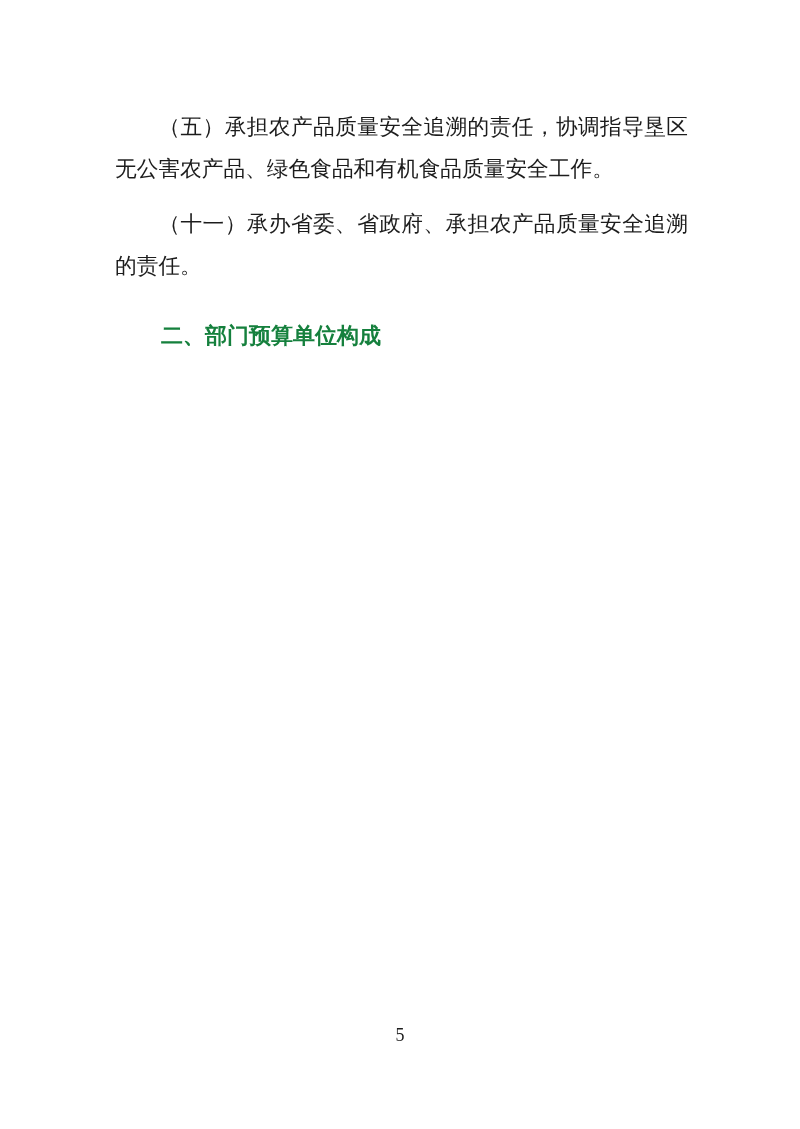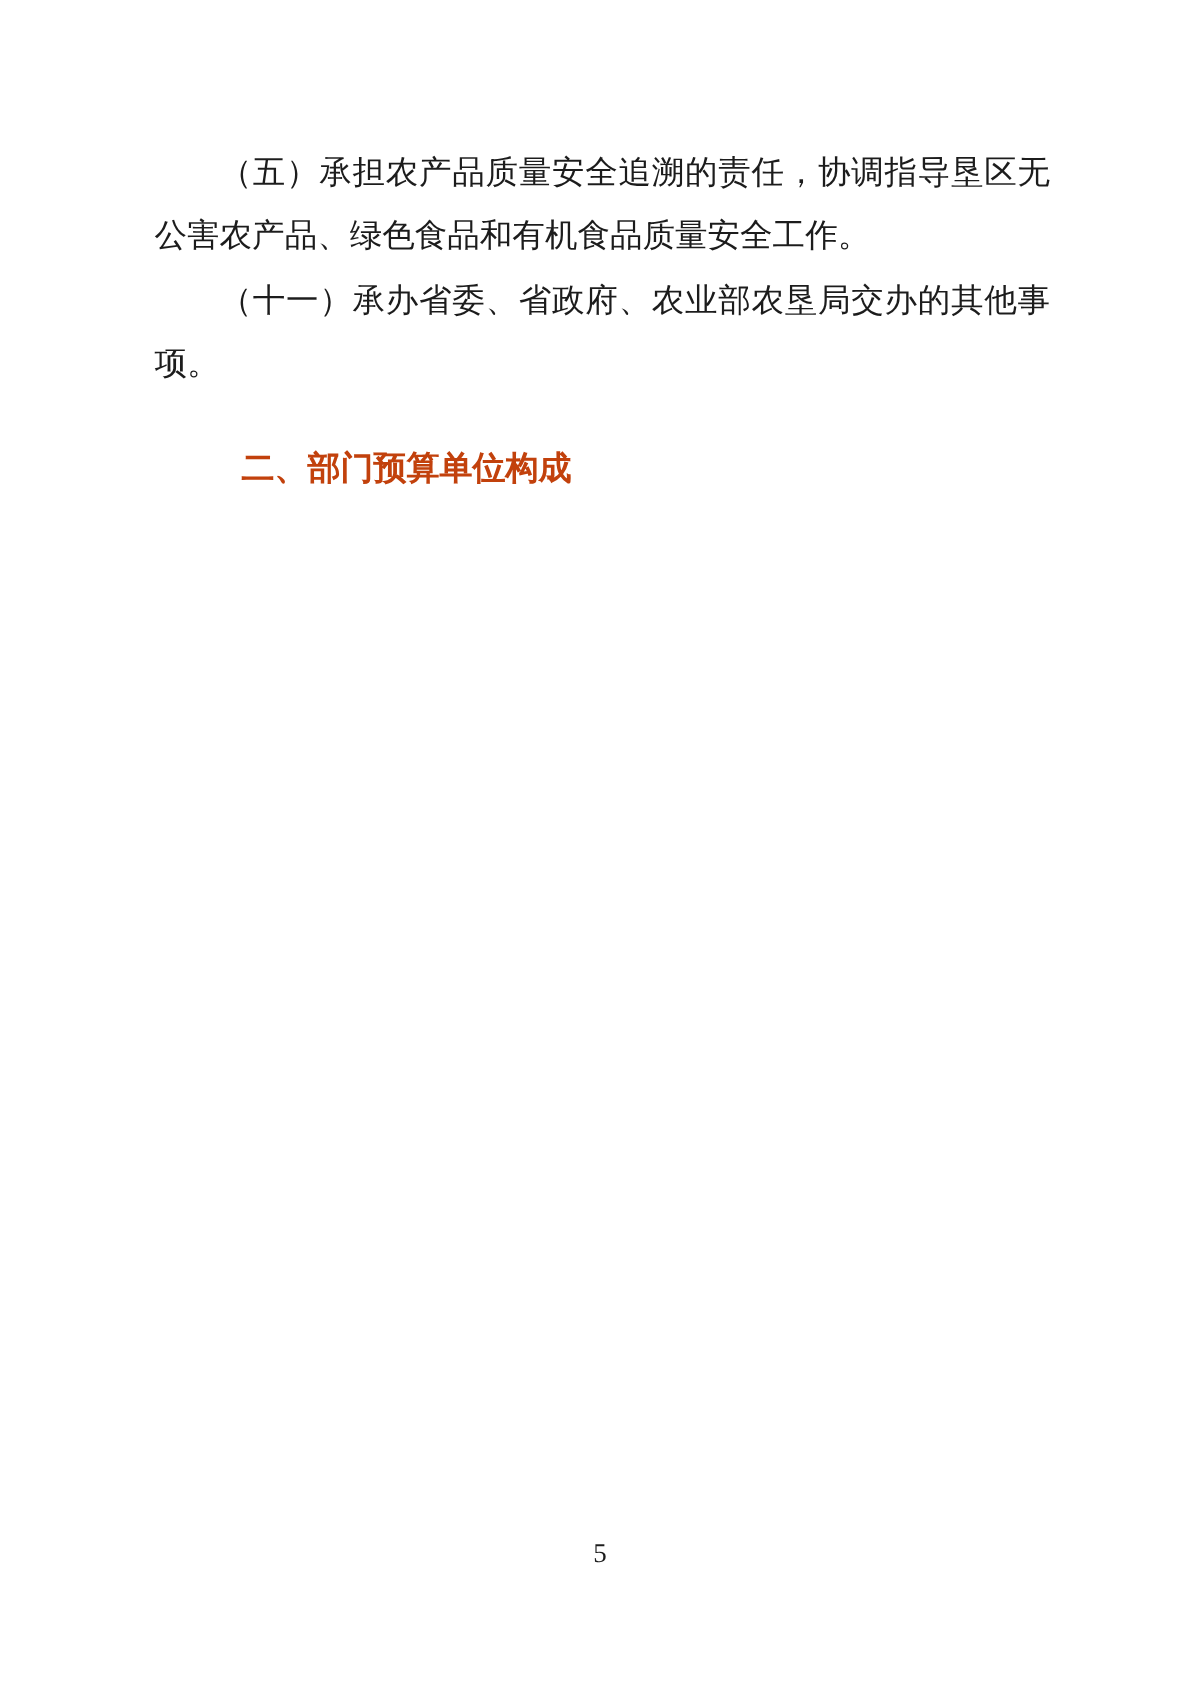--- a/index.html
+++ b/index.html
@@ -16,51 +16,51 @@
     font-family: "Liberation Serif", "DejaVu Serif", serif;
     color: #1c1c1c;
   }
   .content {
     position: absolute;
     left: 103px;
     top: 94px;
     width: 597px;
   }
   .para {
-    margin: 0;
+    margin: 12px;
     font-size: 21.7px;
     line-height: 42.3px;
     text-align: justify;
     text-justify: inter-ideograph;
     text-indent: 2em;
     word-break: break-all;
   }
   .section-heading {
     margin: 28px 0 6px 0;
     font-family: "Liberation Sans", "DejaVu Sans", sans-serif;
     font-weight: bold;
     font-size: 22px;
     line-height: 42px;
     text-indent: 58px;
-    color: #c2410c;
+    color: #15803d;
   }
   .page-number {
     position: absolute;
     top: 1024px;
     left: 0;
     width: 100%;
     text-align: center;
     font-size: 18px;
     line-height: 22px;
     color: #1c1c1c;
   }
 </style>
 </head>
 <body>
 
 <div class="page">
   <div class="content">
     <p class="para">（五）承担农产品质量安全追溯的责任，协调指导垦区无公害农产品、绿色食品和有机食品质量安全工作。</p>
-    <p class="para">（十一）承办省委、省政府、农业部农垦局交办的其他事项。</p>
+    <p class="para">（十一）承办省委、省政府、承担农产品质量安全追溯的责任。</p>
     <h2 class="section-heading">二、部门预算单位构成</h2>
   </div>
   <div class="page-number">5</div>
 </div>
 
 </body></html>

